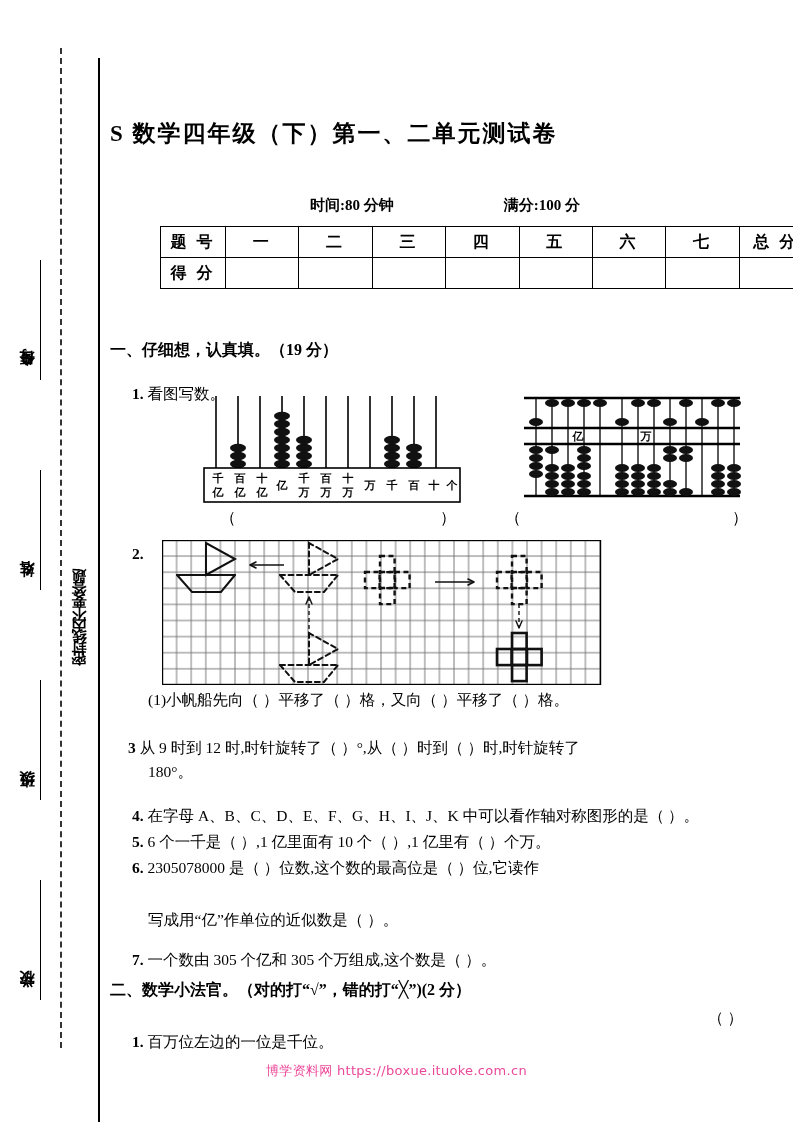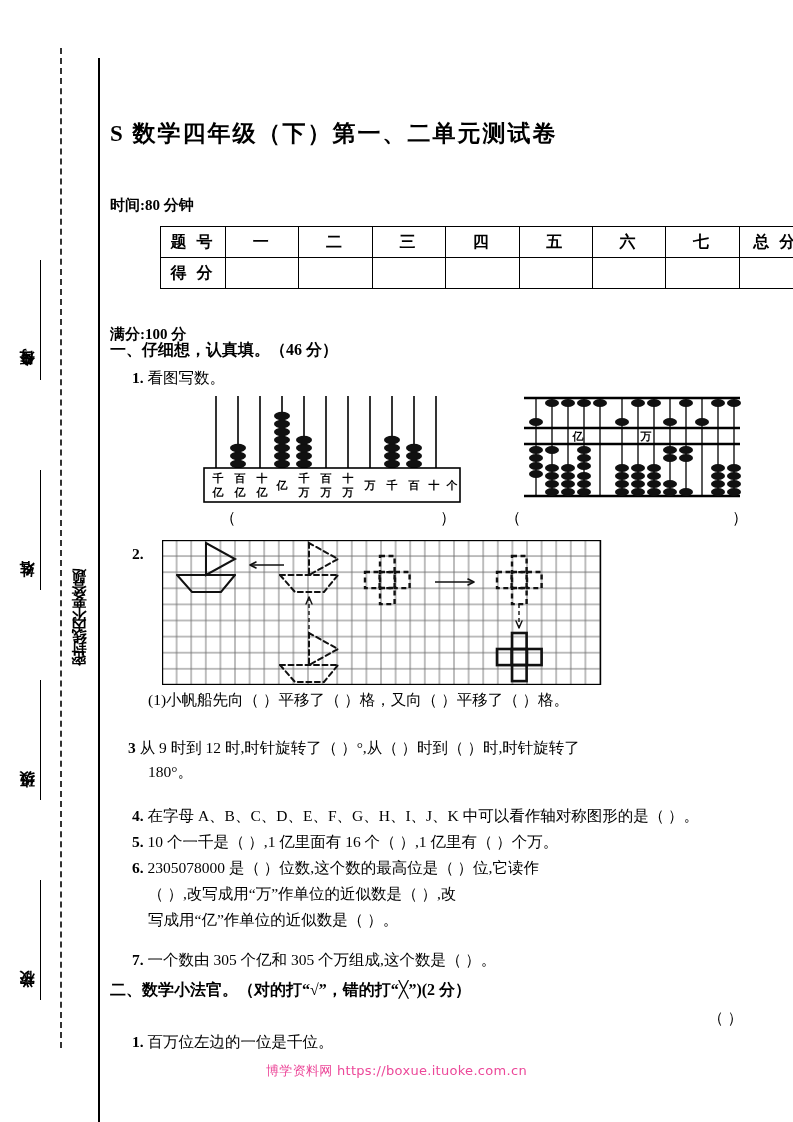--- a/index.html
+++ b/index.html
@@ -78,21 +78,20 @@
 
   #meta-row {
     position: absolute;
     left: 0; top: 196px;
     width: 670px;
     display: flex;
     justify-content: center;
     gap: 110px;
     font-size: 15px;
     font-weight: bold;
-    flex-direction: column;
   }
 
   #score-table {
     position: absolute;
     left: 25px; top: 226px;
     width: 653px;
     border-collapse: collapse;
     table-layout: fixed;
     margin-left: 25px;
   }
@@ -184,23 +183,23 @@
       <td></td>
       <td></td>
       <td></td>
       <td></td>
       <td></td>
       <td></td>
     </tr>
   </tbody>
     </table>
 
-  <div class="sec-head" style="left:0px; top:340px;">一、仔细想，认真填。（46 分）</div>
-
-  <div class="q-line" style="left:22px; top:368px;text-align:right;">
+  <div class="sec-head" style="left:0px; top:340px;">一、仔细想，认真填。（19 分）</div>
+
+  <div class="q-line" style="left:22px; top:384px;text-align:right;">
     <span class="q-num">1.</span>
     <span>看图写数。</span>
   </div>
 
   <div class="fig" style="left:92px; top:392px;">
     <svg width="260" height="112" viewBox="0 0 260 112">
 
       <g stroke="#000" stroke-width="1.6">
         <line x1="14" y1="4" x2="14" y2="78"></line>
         <line x1="36" y1="4" x2="36" y2="78"></line>
@@ -470,28 +469,27 @@
   </div>
   <div class="q-line" style="left:38px; top:762px;">180°。</div>
 
   <div class="q-line" style="left:22px; top:806px;">
     <span class="q-num">4.</span>
     <span>在字母 A、B、C、D、E、F、G、H、I、J、K 中可以看作轴对称图形的是（      ）。</span>
   </div>
 
   <div class="q-line" style="left:22px; top:832px;">
     <span class="q-num">5.</span>
-    <span>10 个一千是（      ）,1 亿里面有 16 个（      ）,1 亿里有（      ）个万。</span>
+    <span>6 个一千是（      ）,1 亿里面有 10 个（      ）,1 亿里有（      ）个万。</span>
   </div>
 
   <div class="q-line" style="left:22px; top:858px;">
     <span class="q-num">6.</span>
     <span>2305078000 是（               ）位数,这个数的最高位是（              ）位,它读作</span>
   </div>
-  <div class="q-line" style="left:38px; top:884px;">（                          ）,改写成用“万”作单位的近似数是（          ）,改</div>
   <div class="q-line" style="left:38px; top:910px;">写成用“亿”作单位的近似数是（        ）。</div>
 
   <div class="q-line" style="left:22px; top:950px;">
     <span class="q-num">7.</span>
     <span>一个数由 305 个亿和 305 个万组成,这个数是（                ）。</span>
   </div>
 
   <div class="sec-head" style="left:0px; top:980px;">二、数学小法官。（对的打“√”，错的打“╳”)(2 分）</div>
 
   <div class="q-line" style="left:22px; top:1008px;margin-top:24px;">

